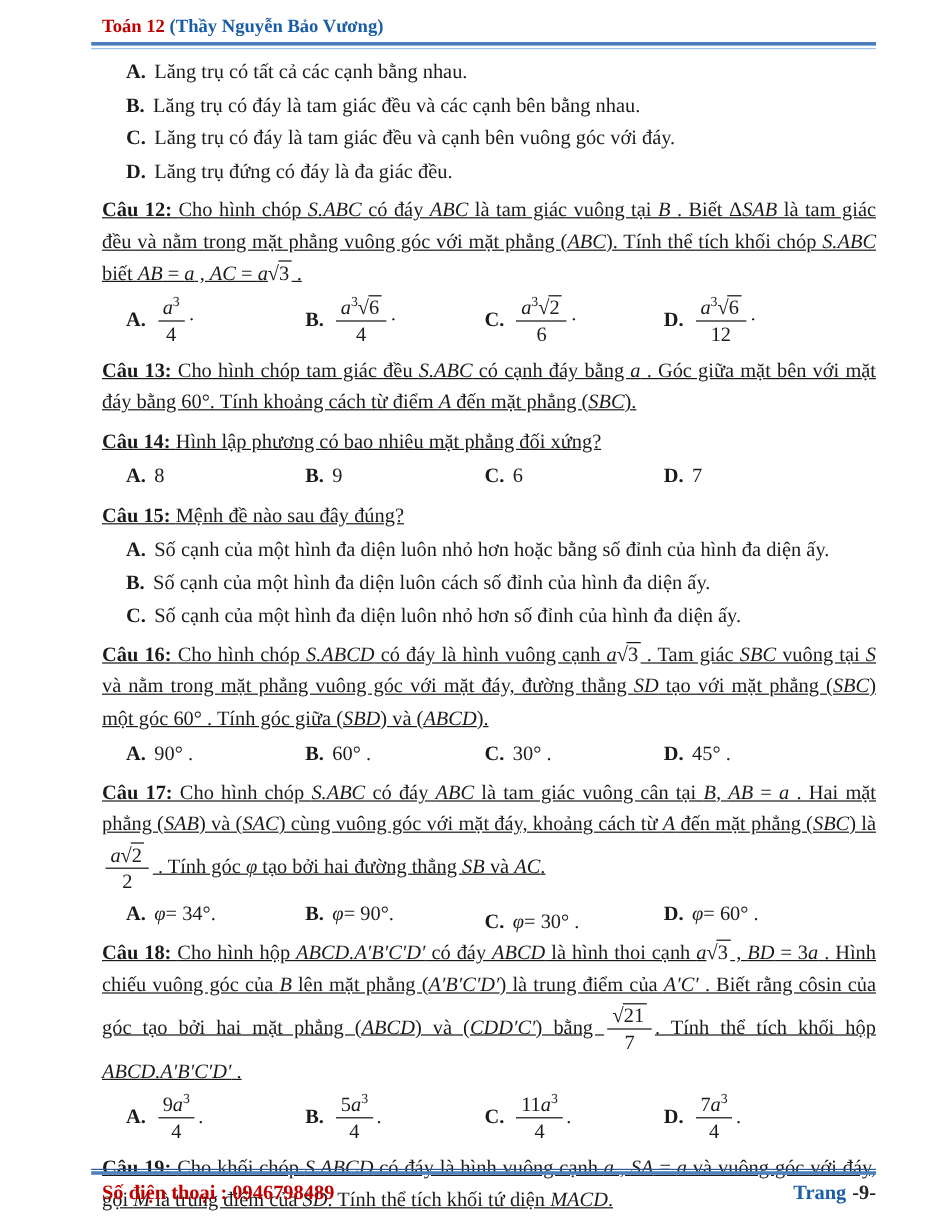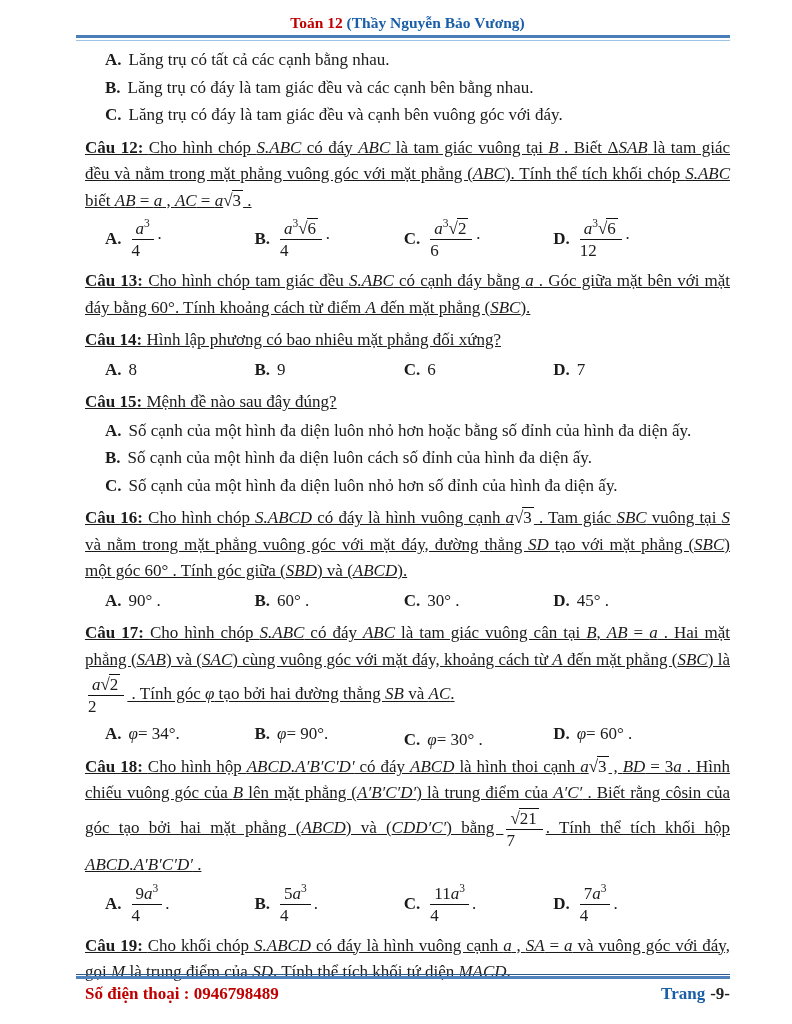--- a/index.html
+++ b/index.html
@@ -2,21 +2,21 @@
 <html><head>
 <meta charset="utf-8">
 <style>
   html,body{margin:0;padding:0;}
   body{
     width:792px;height:1024px;position:relative;background:#ffffff;
     font-family:"Liberation Serif", serif;color:#1b1b1b;overflow:hidden;
   }
   
   .page-header{
-    display:flex;justify-content:center;align-items:baseline;
+    display:flex;justify-content:flex-start;align-items:baseline;
     padding:14px 62px 0 85px;font-weight:bold;font-size:15.5px;white-space:nowrap;
   }
   .hd-red{color:#C00000;}
   .hd-blue{color:#1A5EA8;}
   .hrule{
     margin:3px 62px 0 76px;height:2px;
     border-top:3.5px solid #4A7EBB;border-bottom:1.6px solid #9DC3E6;
   }
   
   main{padding:5px 62px 0 85px;font-size:17px;line-height:1.56;}
@@ -25,21 +25,21 @@
   .optline{padding-left:20px;margin:1px 0;}
   .optrow{display:flex;align-items:center;padding-left:20px;margin:3px 0;}
   .cell{flex:0 0 23.9%;display:flex;align-items:center;}
   .cell:last-child{flex:1 0 auto;}
   .letter{font-weight:bold;padding-right:7px;}
   .n{font-style:normal;}
   .b{font-weight:bold;}
   .i{font-style:italic;}
   .sup{font-size:11.5px;vertical-align:7px;line-height:0;}
   
-  .frac{display:inline-block;text-align:left;vertical-align:middle;line-height:1.12;margin:2px 3px;}
+  .frac{display:inline-block;text-align:center;vertical-align:middle;line-height:1.12;margin:2px 3px;}
   .fnum{display:block;border-bottom:1.4px solid #111;padding:0 4px 1px;}
   .fden{display:block;padding-top:1px;}
   
   .sqrt{display:inline-block;white-space:nowrap;}
   .rad{font-style:normal;letter-spacing:-1px;}
   .radc{border-top:1.3px solid #111;padding:0 2px 0 1px;font-style:normal;}
   
   .page-footer-wrap{position:absolute;left:0;right:0;top:974px;}
   .frule{
     margin:0 62px 0 76px;height:1px;
@@ -61,20 +61,21 @@
     <span class="hd-red">Toán 12</span><span class="hd-blue"> (Thầy Nguyễn Bảo Vương)</span>
   </div>
 </header>
 <div class="hrule"></div>
 
 <main id="content">
     <div class="optlist">
       <div class="optline"><span class="letter">A.</span><span class="n">Lăng trụ có tất cả các cạnh bằng nhau.</span></div>
       <div class="optline"><span class="letter">B.</span><span class="n">Lăng trụ có đáy là tam giác đều và các cạnh bên bằng nhau.</span></div>
       <div class="optline"><span class="letter">C.</span><span class="n">Lăng trụ có đáy là tam giác đều và cạnh bên vuông góc với đáy.</span></div>
+      <div class="optline"><span class="letter">D.</span><span class="n">Lăng trụ đứng có đáy là đa giác đều.</span></div>
     </div>
     <div class="para"><span class="b">Câu 12: </span><span class="n">Cho hình chóp </span><span class="i">S.ABC</span><span class="n"> có đáy </span><span class="i">ABC</span><span class="n"> là tam giác vuông tại </span><span class="i">B</span><span class="n"> . Biết Δ</span><span class="i">SAB</span><span class="n">  là tam giác đều và nằm trong mặt phẳng vuông góc với mặt phẳng (</span><span class="i">ABC</span><span class="n">). Tính thể tích khối chóp </span><span class="i">S.ABC</span><span class="n"> biết </span><span class="i">AB</span><span class="n"> = </span><span class="i">a</span><span class="n"> , </span><span class="i">AC</span><span class="n"> = </span><span class="i">a</span><span class="sqrt"><span class="rad">√</span><span class="radc"><span class="n">3</span></span></span><span class="n"> .</span></div>
     <div class="optrow">
       <div class="cell">
         <span class="letter">A.</span>
         <span class="frac">
           <span class="fnum"><span class="i">a</span><span class="sup">3</span></span>
           <span class="fden"><span class="n">4</span></span>
         </span>
         <span class="n"> ·</span>

